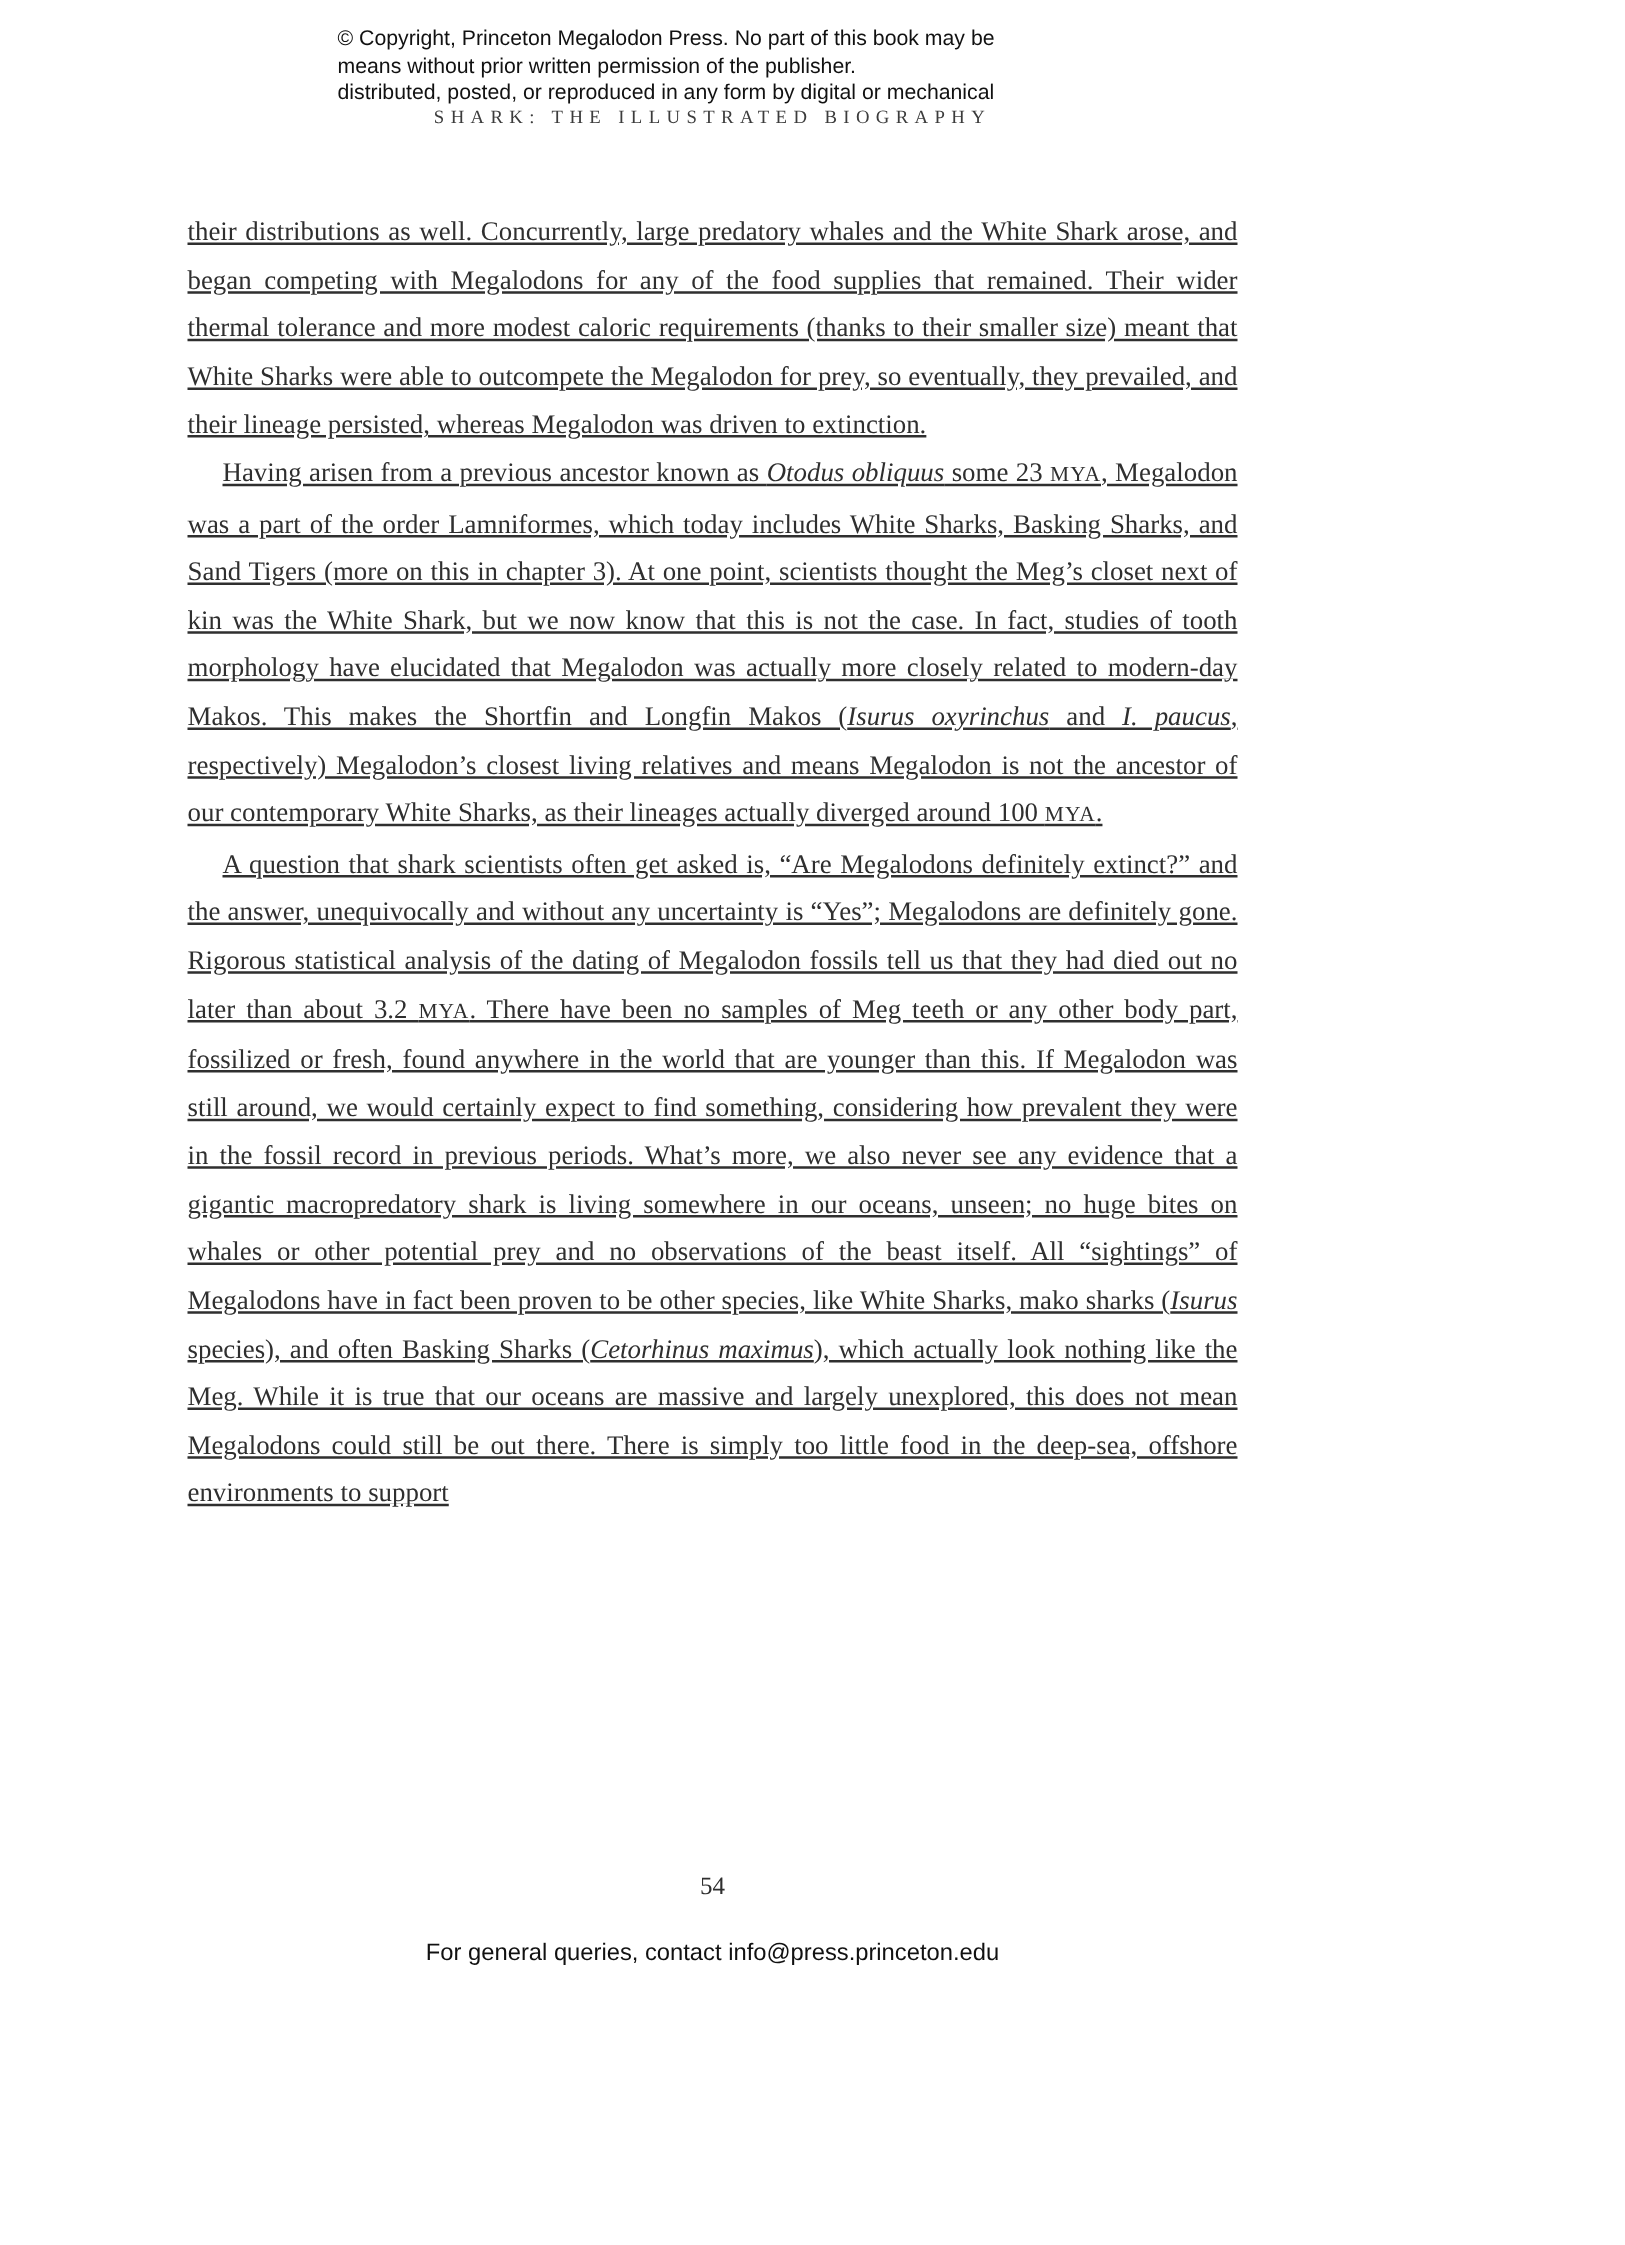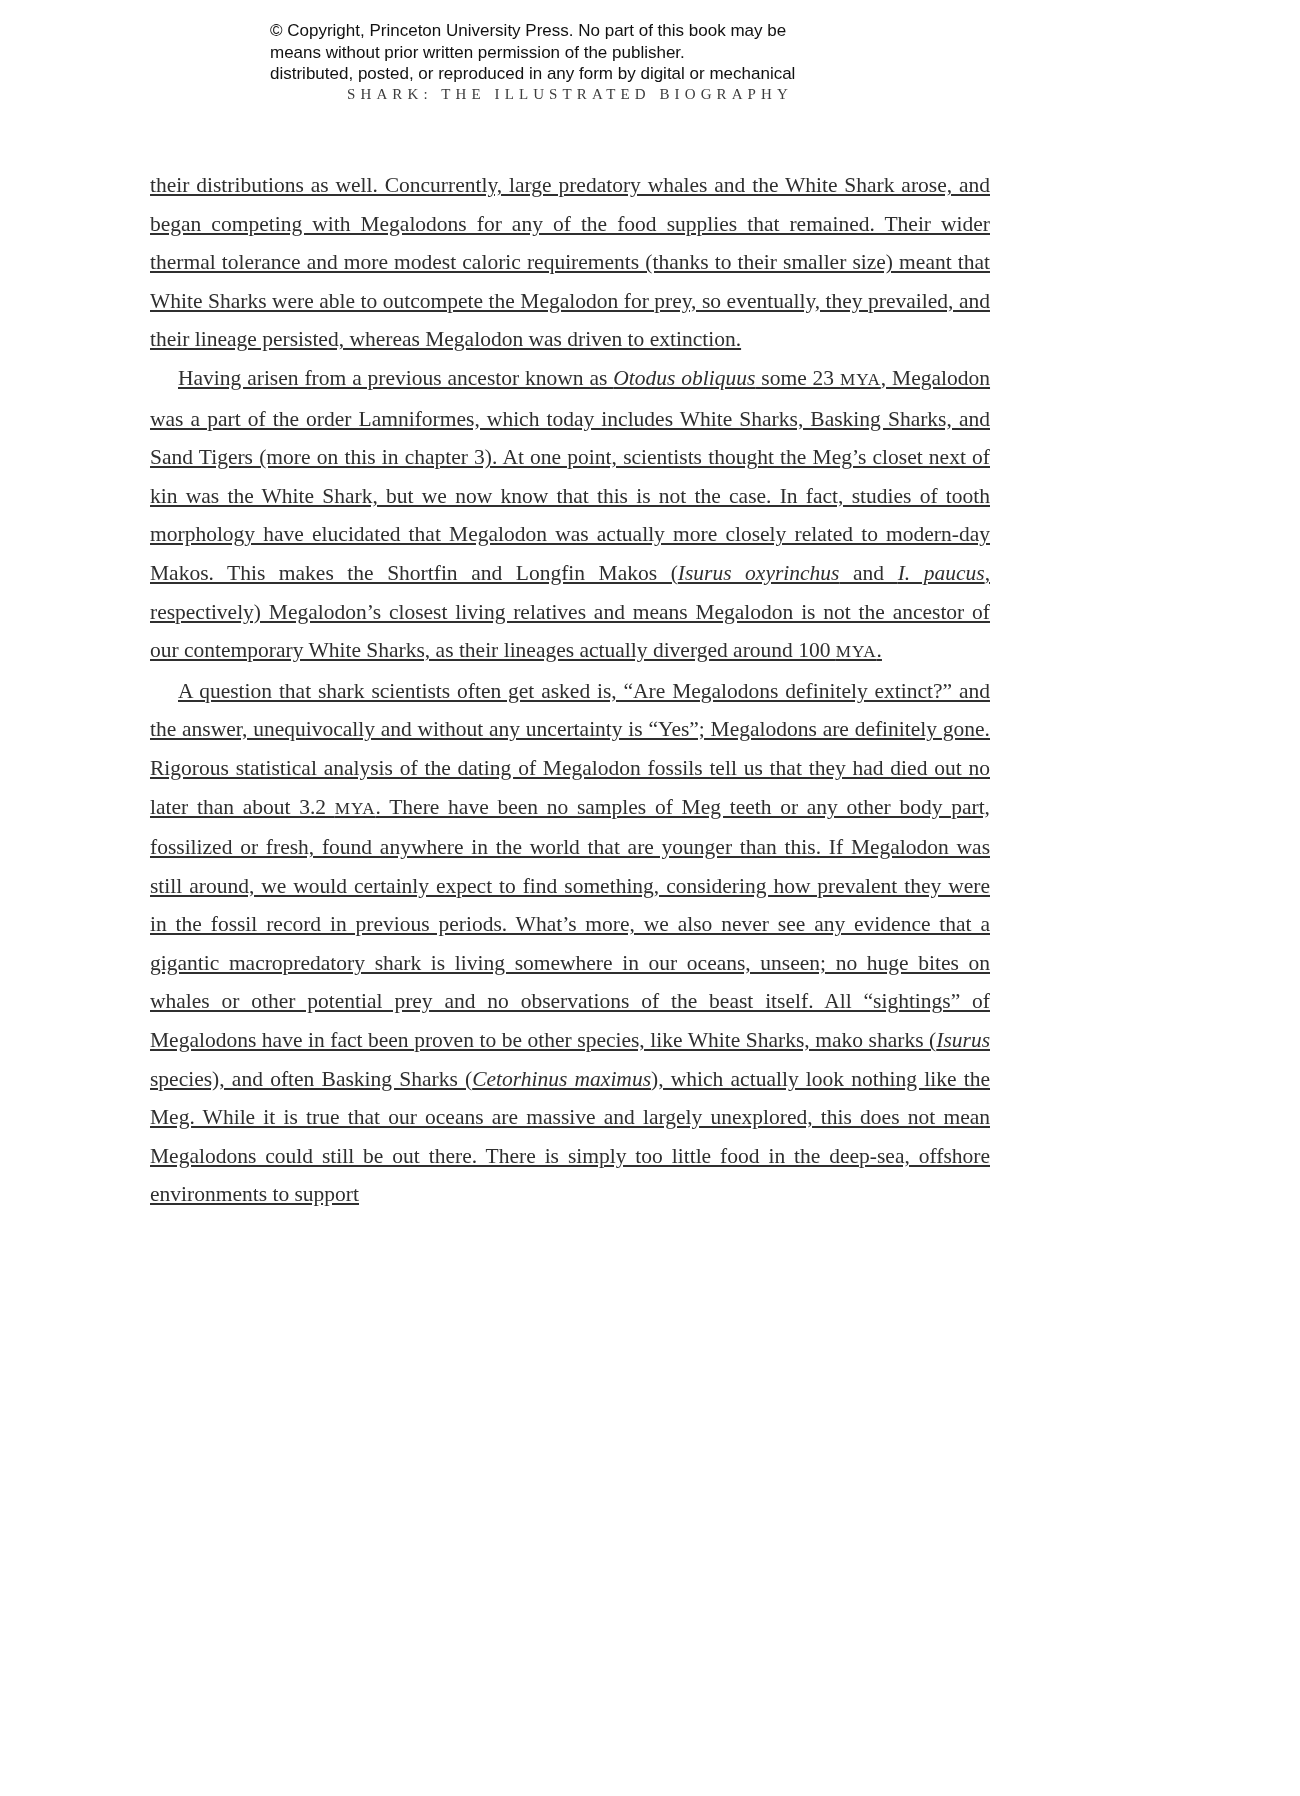--- a/index.html
+++ b/index.html
@@ -79,23 +79,25 @@
     font-family: "Liberation Sans", sans-serif;
     font-size: 19px;
     color: #111111;
   }
 </style>
 </head>
 <body>
 
 <div class="page">
   <header class="copyright" id="copyright">
-      <div>© Copyright, Princeton University Press. No part of this book may be</div>
+      <div>© Copyright, Princeton Megalodon Press. No part of this book may be</div>
       <div>means without prior written permission of the publisher.</div>
       <div>distributed, posted, or reproduced in any form by digital or mechanical</div>
     </header>
   <div class="running-head">SHARK: THE ILLUSTRATED BIOGRAPHY</div>
   <main class="body-col" id="paragraphs">
       <p class=""><span>their distributions as well. Concurrently, large predatory whales and the White Shark arose, and began competing with Megalodons for any of the food supplies that remained. Their wider thermal tolerance and more modest caloric requirements (thanks to their smaller size) meant that White Sharks were able to outcompete the Megalodon for prey, so eventually, they prevailed, and their lineage persisted, whereas Megalodon was driven to extinction.</span></p>
       <p class="indent"><span>Having arisen from a previous ancestor known as </span><span class="italic">Otodus obliquus</span><span> some 23 </span><span class="smallcaps">MYA</span><span>, Megalodon was a part of the order Lamniformes, which today includes White Sharks, Basking Sharks, and Sand Tigers (more on this in chapter 3). At one point, scientists thought the Meg’s closet next of kin was the White Shark, but we now know that this is not the case. In fact, studies of tooth morphology have elucidated that Megalodon was actually more closely related to modern-day Makos. This makes the Shortfin and Longfin Makos (</span><span class="italic">Isurus oxyrinchus</span><span> and </span><span class="italic">I. paucus</span><span>, respectively) Megalodon’s closest living relatives and means Megalodon is not the ancestor of our contemporary White Sharks, as their lineages actually diverged around 100 </span><span class="smallcaps">MYA</span><span>.</span></p>
       <p class="indent"><span>A question that shark scientists often get asked is, “Are Megalodons definitely extinct?” and the answer, unequivocally and without any uncertainty is “Yes”; Megalodons are definitely gone. Rigorous statistical analysis of the dating of Megalodon fossils tell us that they had died out no later than about 3.2 </span><span class="smallcaps">MYA</span><span>. There have been no samples of Meg teeth or any other body part, fossilized or fresh, found anywhere in the world that are younger than this. If Megalodon was still around, we would certainly expect to find something, considering how prevalent they were in the fossil record in previous periods. What’s more, we also never see any evidence that a gigantic macropredatory shark is living somewhere in our oceans, unseen; no huge bites on whales or other potential prey and no observations of the beast itself. All “sightings” of Megalodons have in fact been proven to be other species, like White Sharks, mako sharks (</span><span class="italic">Isurus</span><span> species), and often Basking Sharks (</span><span class="italic">Cetorhinus maximus</span><span>), which actually look nothing like the Meg. While it is true that our oceans are massive and largely unexplored, this does not mean Megalodons could still be out there. There is simply too little food in the deep-sea, offshore environments to support</span></p>
     </main>
+  <div class="page-number">54</div>
+  <footer class="footer">For general queries, contact info@press.princeton.edu</footer>
 </div>
 
 </body></html>

